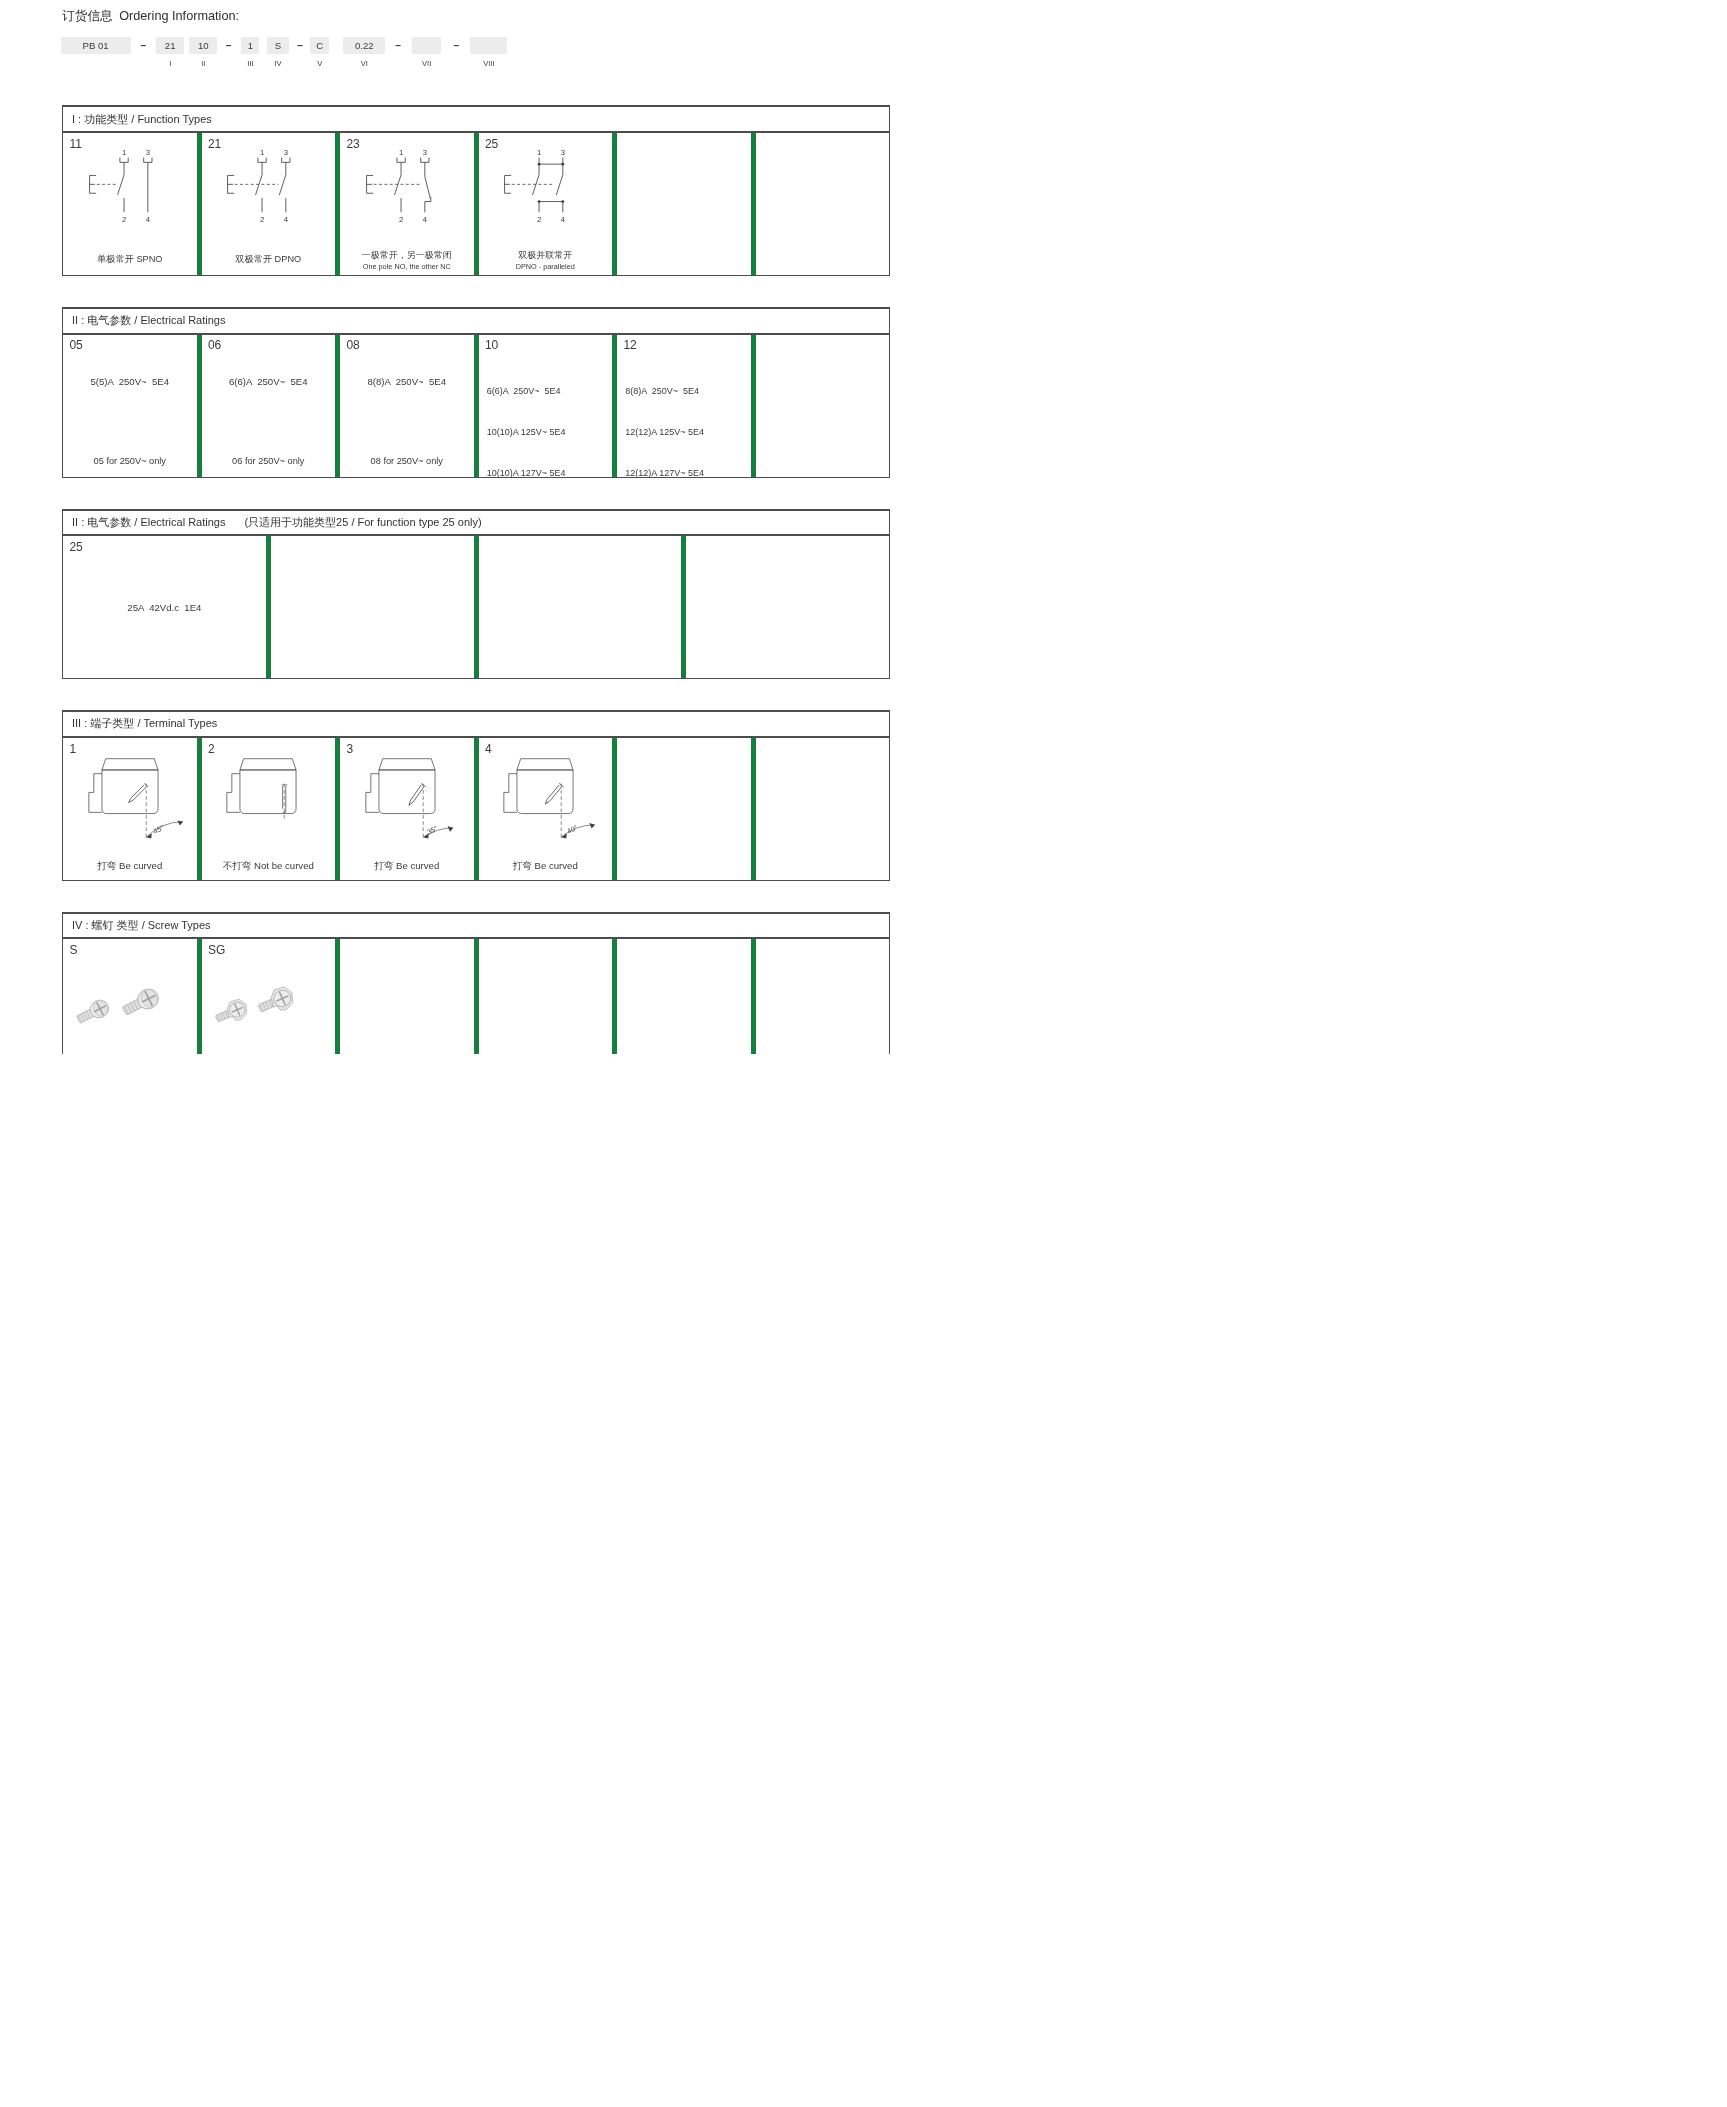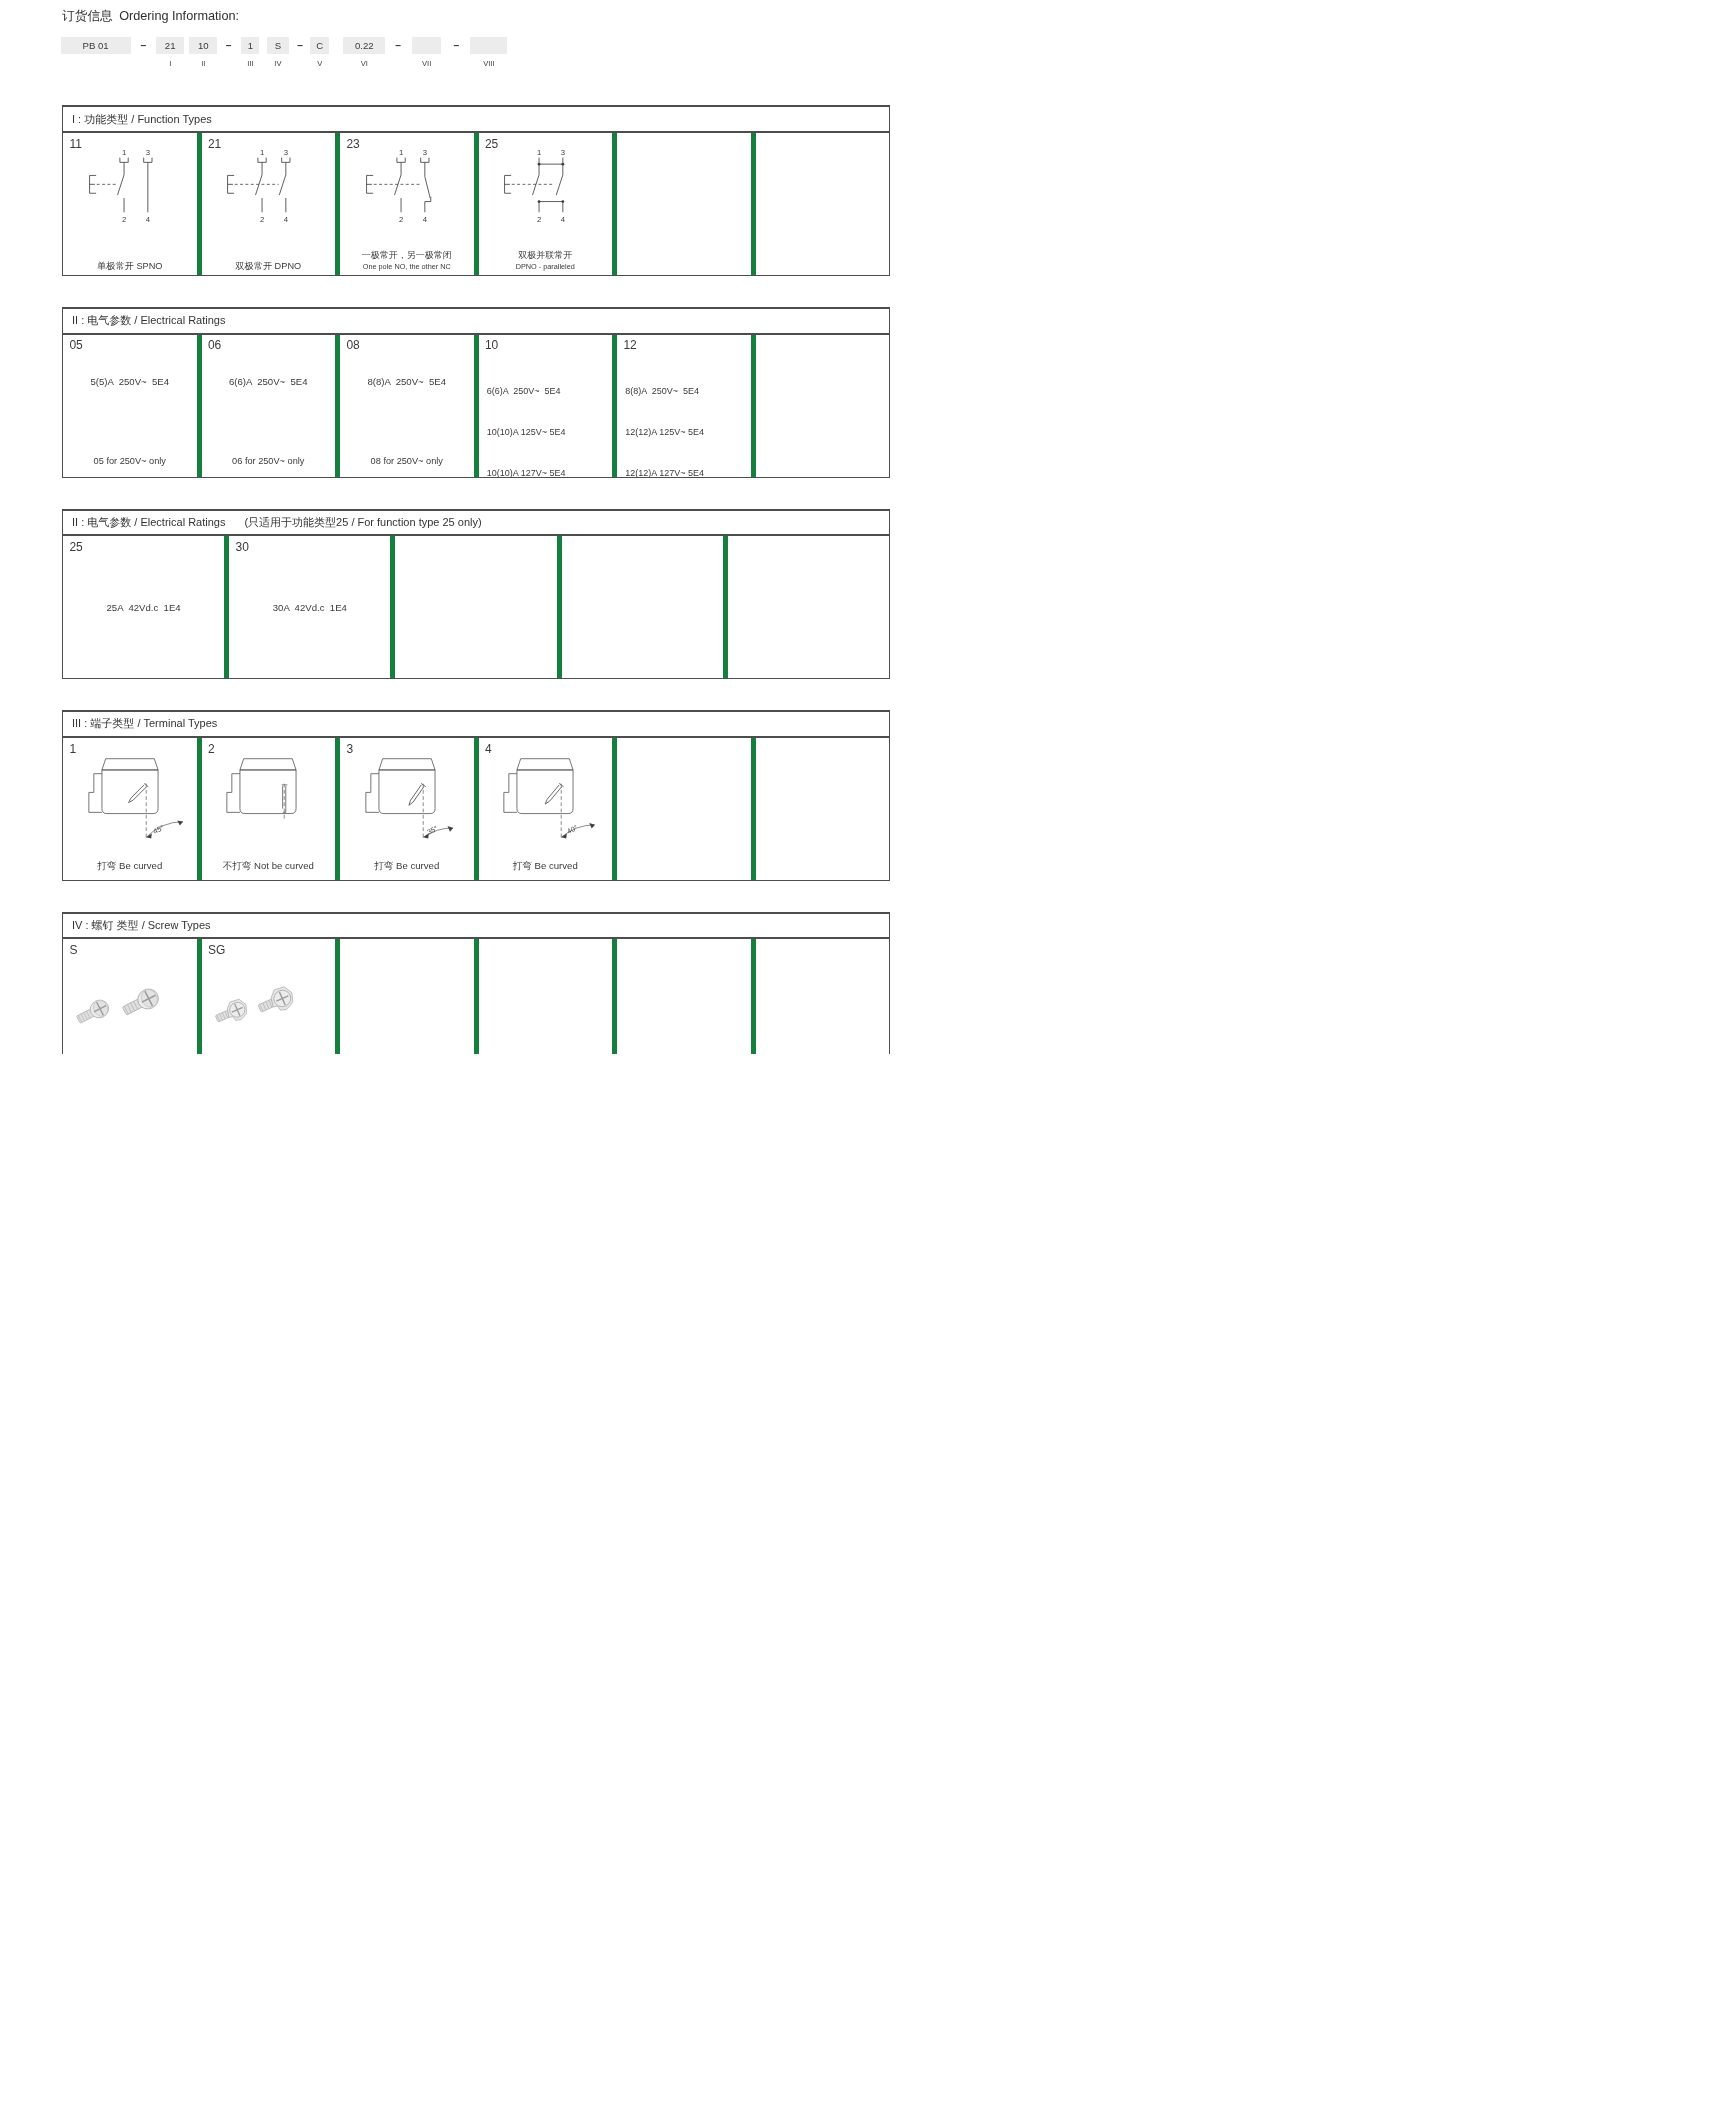--- a/index.html
+++ b/index.html
@@ -34,21 +34,21 @@
   .cell:last-child { border-right:none; }
   .cell-id { position:absolute; top:3.8px; left:6.4px; font-size:12px; color:#3a3a3a; }
 
   
   .cdg { position:absolute; top:15.3px; left:50%; transform:translateX(-50%); }
   .cdg path { fill:none; stroke:#3f3f3f; stroke-width:1.4px; }
   .cdg path.dsh { stroke-dasharray:5 4; stroke-width:1.3px; }
   .cdg circle { fill:#3f3f3f; stroke:none; }
   .cdg text { font-size:13px; fill:#3a3a3a; text-anchor:middle; }
   .cap { position:absolute; left:0; right:0; text-align:center; }
-  .cap.one { bottom:2px; }
+  .cap.one { bottom:9px; }
   .cap.two { bottom:3.8px; }
   .cap-zh { font-size:9.2px; }
   .cap.two .cap-zh { font-size:9px; }
   .cap-en { font-size:7.3px; margin-top:0.6px; }
 
   
   .emain { position:absolute; top:41px; left:0; right:0; text-align:center;
     font-size:9.6px; white-space:pre; }
   .enote { position:absolute; bottom:10.2px; left:0; right:0; text-align:center;
     font-size:9.2px; white-space:pre; }
@@ -280,26 +280,20 @@
       <span>II : 电气参数 / Electrical Ratings</span>
       <span class="hnote">(只适用于功能类型25 / For function type 25 only)</span>
     </div>
     <div class="tbl-b">
       <div class="cell">
         <div class="cell-id">25</div>
         <div class="eclines">
           <span>25A  42Vd.c  1E4</span>
         </div>
       </div>
-      <div class="cell">
-        <div class="cell-id">30</div>
-        <div class="eclines">
-          <span>30A  42Vd.c  1E4</span>
-        </div>
-      </div>
       <div class="cell"></div>
       <div class="cell"></div>
       <div class="cell"></div>
     </div>
   </div>
 
   <div class="tbl">
     <div class="tbl-h">
       <span>III : 端子类型 / Terminal Types</span>
     </div>

